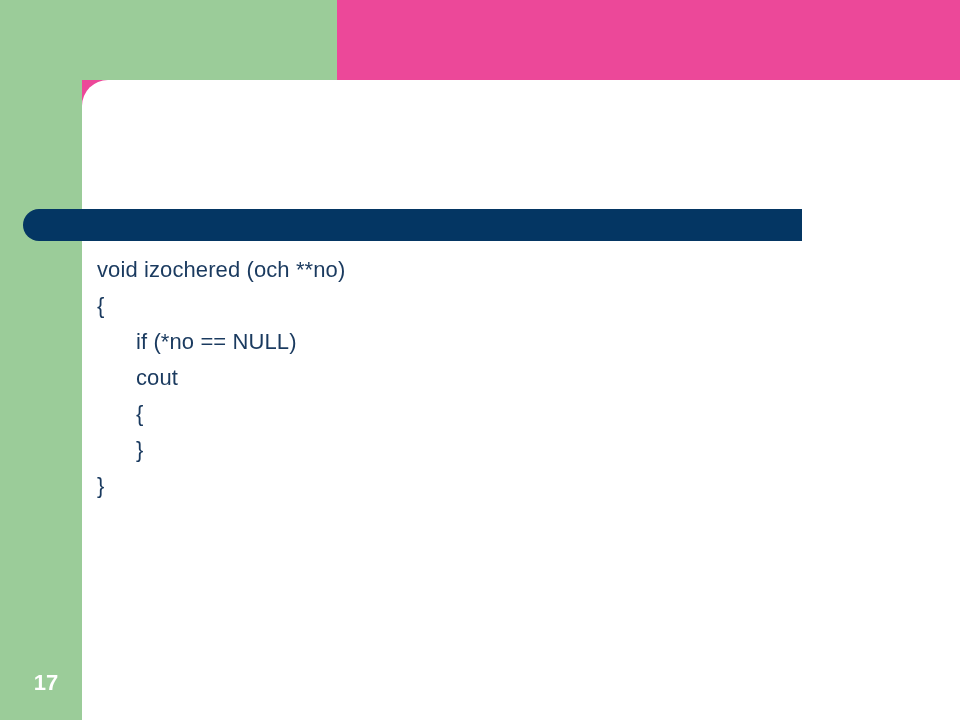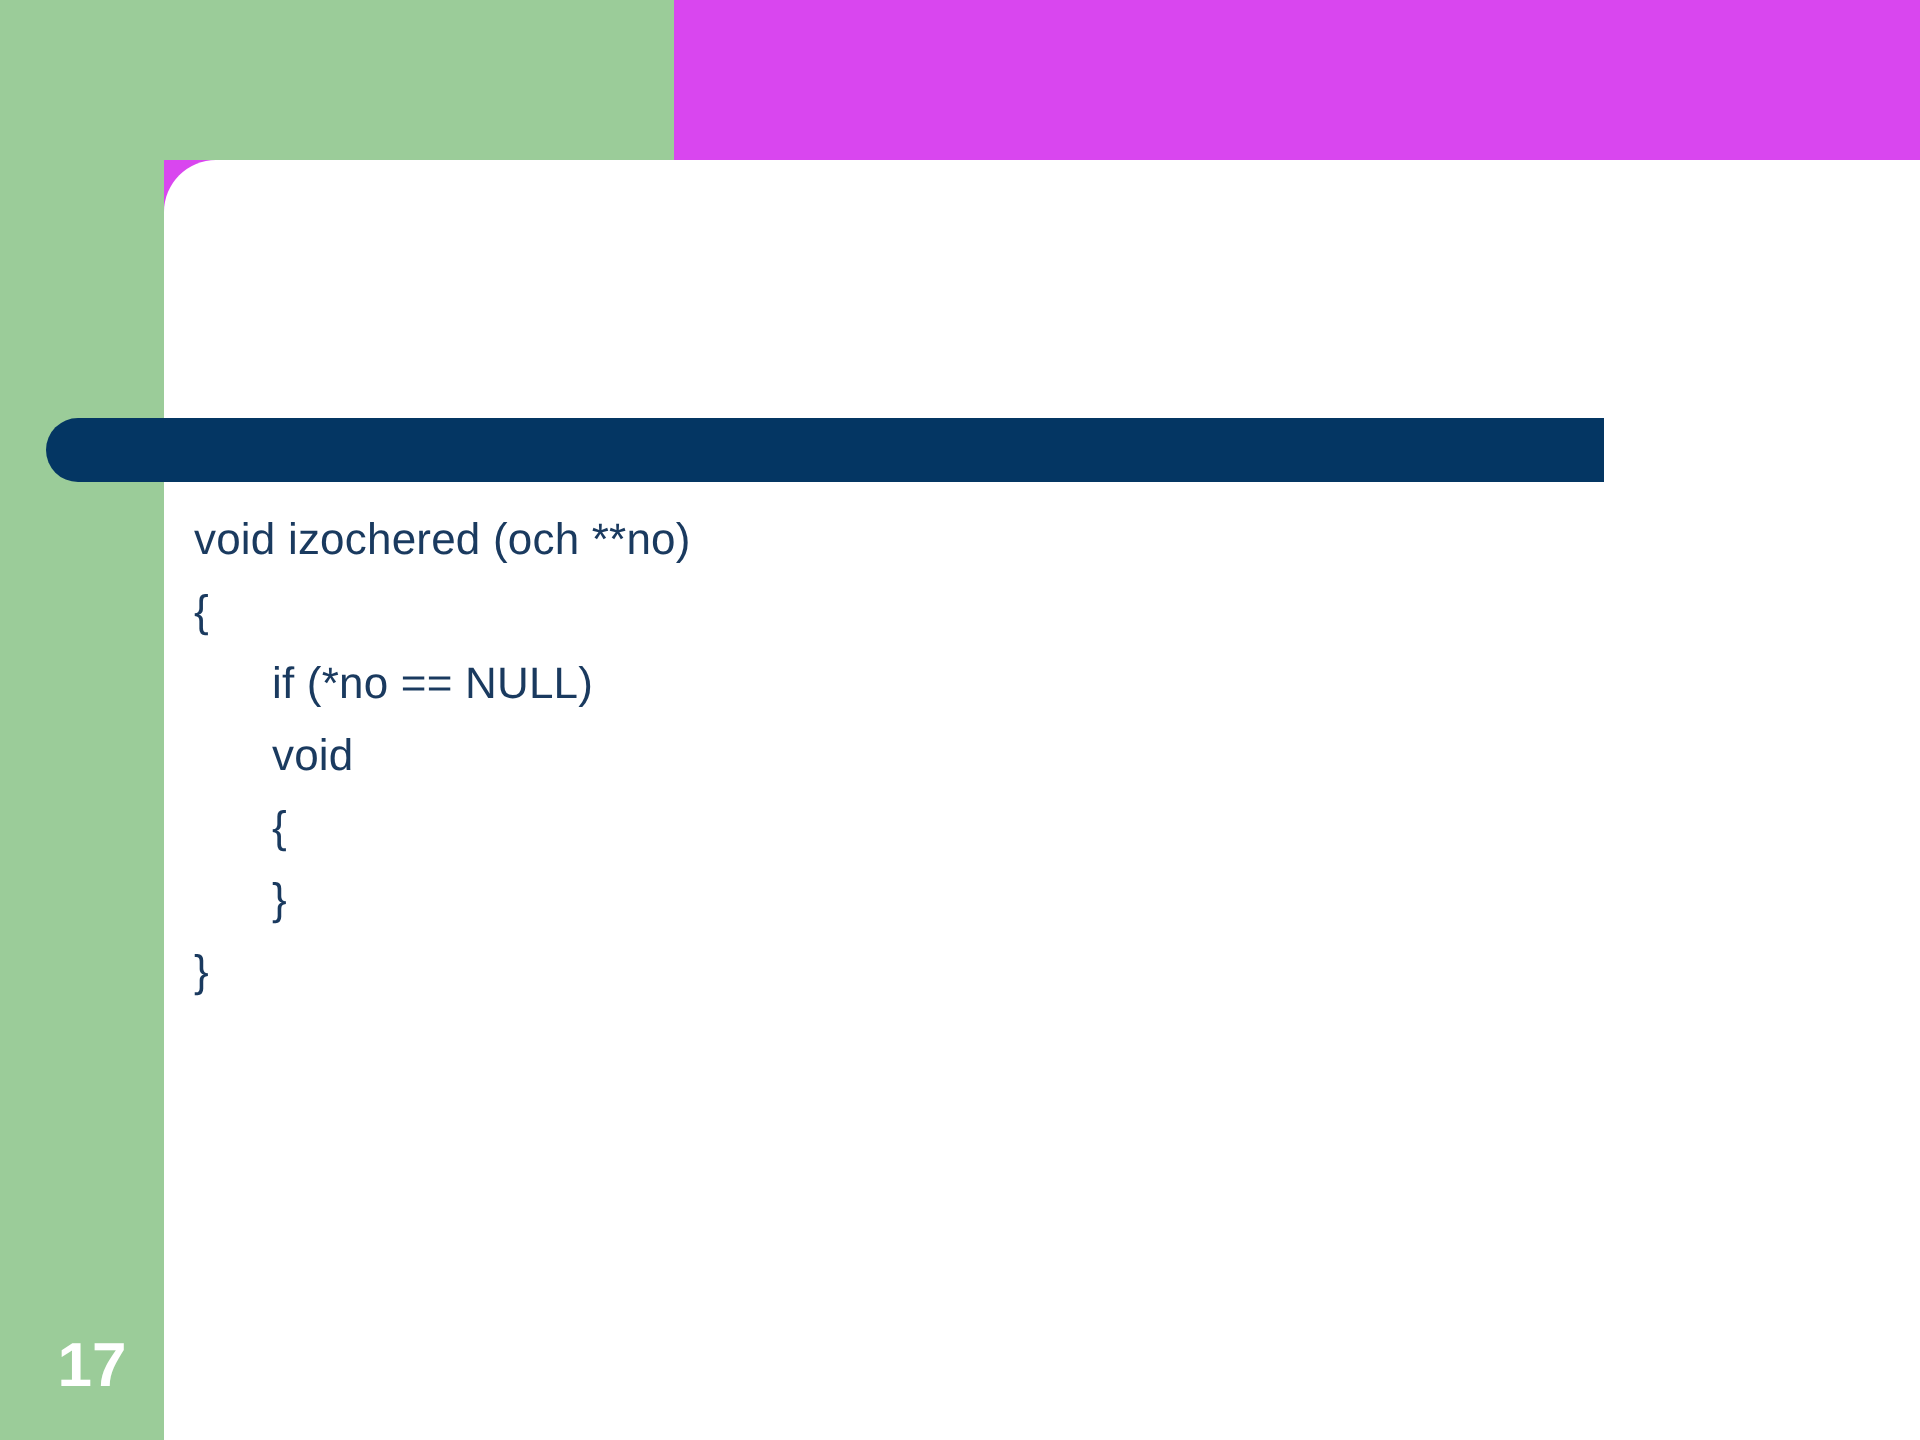--- a/index.html
+++ b/index.html
@@ -10,21 +10,21 @@
   body {
     font-family: "Liberation Sans", sans-serif;
     -webkit-font-smoothing: antialiased;
   }
 
   #slide {
     position: relative;
     width: 960px;
     height: 720px;
     overflow: hidden;
-    background: #d946ef;
+    background: #ec4899;
   }
 
   
   .green-sidebar {
     position: absolute;
     left: 0;
     top: 0;
     width: 82px;
     height: 720px;
     background: #9BCC99;
@@ -80,42 +80,42 @@
   .indent-2 { padding-left: 85px; }
 
   
   .page-number {
     position: absolute;
     left: 22px;
     top: 664px;
     width: 48px;
     text-align: center;
     font-family: "Liberation Sans", sans-serif;
-    font-size: 31px;
+    font-size: 22px;
     font-weight: bold;
     color: #ffffff;
     line-height: 38px;
   }
 </style>
 </head>
 <body>
 
 <div id="slide">
 
   <div class="green-sidebar"></div>
   <div class="green-top-block"></div>
   <div class="white-panel"></div>
 
   <div class="accent-bar"></div>
 
   <div class="code-block">
       <div class="code-line indent-0">void izochered (och **no)</div>
       <div class="code-line indent-0">{</div>
       <div class="code-line indent-1">if (*no == NULL)</div>
-      <div class="code-line indent-1">void</div>
+      <div class="code-line indent-1">cout</div>
       <div class="code-line indent-1">{</div>
       <div class="code-line indent-1">}</div>
       <div class="code-line indent-0">}</div>
     </div>
 
   <div class="page-number">17</div>
 
 </div>
 
 </body></html>

